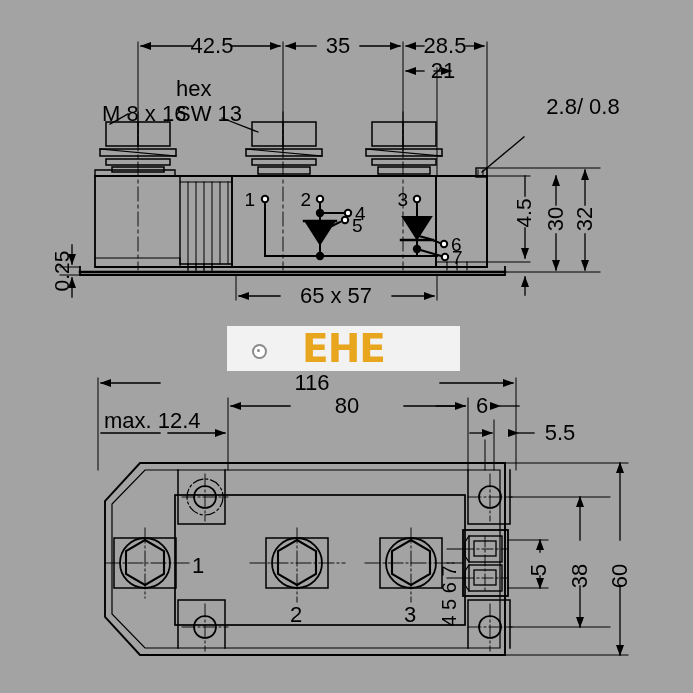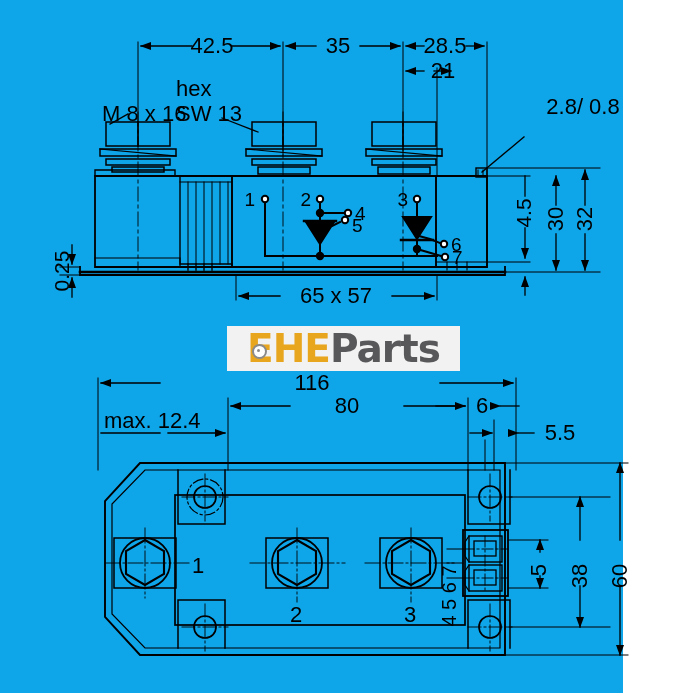--- a/index.html
+++ b/index.html
@@ -1,18 +1,18 @@
 <!DOCTYPE html>
 <html><head>
 <meta charset="utf-8">
 <title>Thyristor Module Dimensional Drawing</title>
 <style>
   html,body{margin:0;padding:0;background:#ffffff;}
   body{width:693px;height:693px;overflow:hidden;font-family:"Liberation Sans",sans-serif;}
-  #stage{position:relative;width:623px;height:693px;background:#0ea5e9;}
+  #stage{position:relative;width:693px;height:693px;background:#a3a3a3;}
   svg#dwg{position:absolute;left:0;top:0;width:693px;height:693px;display:block;}
   .wm{position:absolute;left:227px;top:326px;width:233px;height:45px;background:#f2f2f2;
       display:flex;align-items:center;justify-content:center;letter-spacing:-1px;}
   .wm .t1{font-family:"DejaVu Sans",sans-serif;font-weight:bold;font-size:39px;color:#e8a51e;}
   .wm .t2{font-family:"DejaVu Sans",sans-serif;font-weight:bold;font-size:39px;color:#58585a;}
   .wm .gear{position:absolute;left:25px;top:18px;width:11px;height:11px;border-radius:50%;
       border:2px solid #8a8a8a;background:#fff;}
   .wm .gear:after{content:"";position:absolute;left:3px;top:3px;width:3px;height:3px;
       border-radius:50%;background:#8a8a8a;}
 </style>
@@ -313,16 +313,15 @@
       <text x="192" y="573" font-size="22" text-anchor="start">1</text>
       <text x="296" y="622" font-size="22">2</text>
       <text x="410" y="622" font-size="22">3</text>
       <text x="0" y="0" font-size="20" transform="translate(456,596) rotate(-90)">4 5 6 7</text>
     </g>
   </svg>
 
   <div class="wm">
     <span class="gear"></span>
     <span class="t1">EHE</span>
-    <span class="t2">Parts</span>
   </div>
 
 </div>
 
 </body></html>

